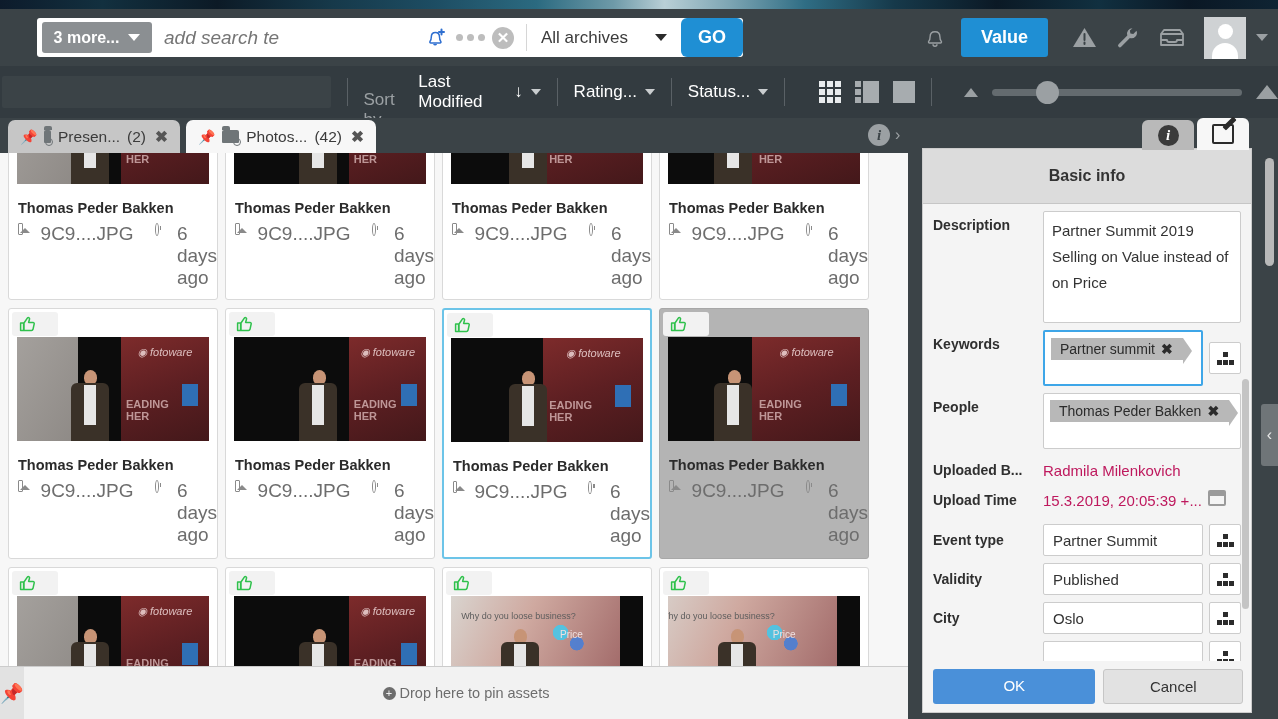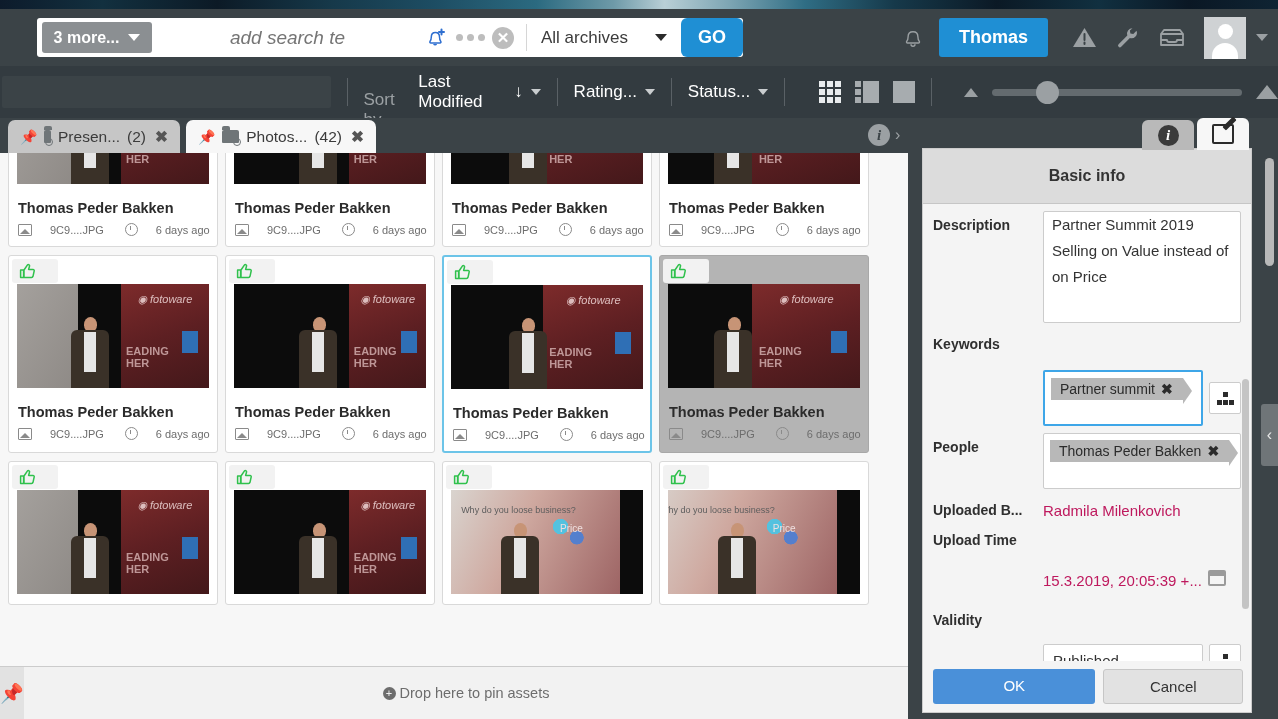--- a/index.html
+++ b/index.html
@@ -46,21 +46,20 @@
     width: 0; height: 0;
     border-left: 6px solid transparent;
     border-right: 6px solid transparent;
     border-top: 7px solid #fff;
   }
   .search-input {
     flex: 0 0 230px; border: none; outline: none;
     font-size: 19px; font-style: italic; color: #b91c1c;
     padding-left: 12px; background: transparent;
     font-family: "Liberation Sans", sans-serif;
-    text-align: center;
   }
   .search-icons { display: flex; align-items: center; gap: 7px; padding: 0 12px; }
   .dots { display: flex; gap: 4px; }
   .dots i { width: 7px; height: 7px; border-radius: 50%; background: #bdbdbd; display: block; }
   .x-circle {
     width: 22px; height: 22px; border-radius: 50%;
     background: #bdbdbd; color: #fff;
     display: flex; align-items: center; justify-content: center;
     font-size: 15px; font-weight: bold; cursor: pointer;
   }
@@ -174,21 +173,21 @@
   }
   .thumb-up { width: 17px; height: 17px; position: relative; }
   .person-ico { width: 9px; position: relative; height: 18px; }
   .person-ico .ph { width: 7px; height: 7px; border-radius: 50%; background: #8d9295; margin: 0 auto; }
   .person-ico .pb { width: 9px; height: 11px; background: #8d9295; margin-top: 1px; clip-path: polygon(20% 0, 80% 0, 100% 55%, 70% 55%, 70% 100%, 30% 100%, 30% 55%, 0 55%); }
   .thumbimg {
     width: 192px; height: 104px; margin: 28px auto 0; display: block;
     background: #121212; position: relative; overflow: hidden;
   }
   .card .title { font-size: 14.5px; font-weight: bold; color: #2b2b2b; margin: 16px 0 0 9px; }
-  .card .meta { font-size: 11px; color: #6d6d6d; margin: 7px 0 0 9px; display: flex; align-items: flex-end; gap: 18px; }
+  .card .meta { font-size: 19px; color: #6d6d6d; margin: 7px 0 0 9px; display: flex; align-items: flex-start; gap: 18px; }
   .meta .ph-ico { width: 14px; height: 12px; border: 1.5px solid #8a8a8a; border-radius: 1px; position: relative; display: inline-block; }
   .meta .ph-ico::after { content: ""; position: absolute; left: 1px; bottom: 1px; width: 0; height: 0; border-left: 5px solid transparent; border-right: 5px solid transparent; border-bottom: 5px solid #8a8a8a; }
   .meta .clock { width: 13px; height: 13px; border: 1.6px solid #8a8a8a; border-radius: 50%; position: relative; display: inline-block; margin-left: 3px; }
   .meta .clock::after { content: ""; position: absolute; left: 4px; top: 2px; width: 1.5px; height: 4px; background: #8a8a8a; }
 
   
   .ph-stage { position: absolute; inset: 0; background: #0c0c0c; }
   .ph-banner { position: absolute; right: 0; top: 0; bottom: 0; width: 46%;
     background: linear-gradient(160deg, #7d2b2b, #5d1f22 50%, #43181a); }
   .ph-banner .fw { position: absolute; top: 9px; left: 50%; transform: translateX(-50%);
@@ -223,36 +222,36 @@
   .pencil-box { width: 22px; height: 20px; border: 2px solid #2b2b2b; border-radius: 2px; position: relative; }
   .pencil-box::after { content: ""; position: absolute; right: -5px; top: -5px; width: 15px; height: 5px; background: #2b2b2b; transform: rotate(-45deg); border-radius: 1px; }
   .panel {
     position: absolute; top: 30px; left: 2px; width: 330px; height: 565px;
     background: #f4f4f4; border: 1px solid #ccc; overflow: hidden;
   }
   .sec-head { background: #dcdcdc; color: #333; font-size: 16px; font-weight: bold; text-align: center; padding: 18px 0; border-bottom: 1px solid #c6c6c6; }
   .row { display: flex; align-items: flex-start; padding: 7px 10px 0 10px; }
   .lbl { width: 110px; font-size: 14px; font-weight: bold; color: #2f2f2f; padding-top: 6px; }
   .fld { flex: 1; }
-  .textarea-like { background: #fff; border: 1px solid #ccc; border-radius: 2px; min-height: 112px; padding: 0 8px; font-size: 15px; color: #333; line-height: 1.72; }
+  .textarea-like { background: #fff; border: 1px solid #ccc; border-radius: 2px; min-height: 112px; padding: 6px 8px; font-size: 15px; color: #333; line-height: 1.72; }
   .tagbox { background: #fff; border: 1px solid #ccc; border-radius: 2px; min-height: 56px; padding: 6px; }
   .tagbox.focused { border: 2px solid #3ea6e8; }
   .tag {
     display: inline-flex; align-items: center; gap: 6px;
     background: #b8b8b8; color: #2b2b2b; font-size: 14px;
     padding: 3px 10px 3px 9px; position: relative;
   }
   .tag::after { content: ""; position: absolute; right: -9px; top: 0; border-top: 13px solid transparent; border-bottom: 13px solid transparent; border-left: 9px solid #b8b8b8; }
   .tag .tx { font-weight: bold; cursor: pointer; }
   .mini-btn { width: 32px; height: 32px; background: #fff; border: 1px solid #ccc; border-radius: 2px; display: flex; align-items: center; justify-content: center; margin-left: 6px; cursor: pointer; flex: 0 0 auto; }
   .tree-ico { position: relative; width: 17px; height: 13px; }
   .tree-ico .tn { position: absolute; width: 5px; height: 5px; background: #2b2b2b; }
   .plainval { font-size: 15px; color: #be185d; padding-top: 6px; }
   .inp { background: #fff; border: 1px solid #ccc; border-radius: 2px; height: 32px; display: flex; align-items: center; padding: 0 9px; font-size: 15px; color: #333; }
-  .rowflex { display: flex; align-items: center; margin-top: 40px; }
+  .rowflex { display: flex; align-items: center; }
   .cal-ico { width: 18px; height: 16px; border: 2px solid #9a9a9a; border-radius: 2px; position: relative; margin-left: 6px; }
   .cal-ico::before { content: ""; position: absolute; top: 0; left: 0; right: 0; height: 4px; background: #9a9a9a; }
   .panel-scroll { position: absolute; right: 2px; top: 80px; width: 7px; height: 440px; }
   .panel-scroll .pthumb { position: absolute; top: 150px; width: 7px; height: 230px; background: #c4c4c4; border-radius: 4px; cursor: pointer; }
   .btnrow { position: absolute; left: 0; bottom: 0; width: 330px; padding: 8px 10px; display: flex; gap: 8px; background: #f4f4f4; }
   .btn-ok { background: #4a90d9; color: #fff; border-radius: 3px; padding: 8px 0; width: 163px; text-align: center; font-size: 15px; cursor: pointer; }
   .btn-cancel { background: #e2e2e2; color: #333; border: 1px solid #c6c6c6; border-radius: 3px; padding: 8px 0; width: 140px; text-align: center; font-size: 15px; cursor: pointer; }
   .collapse-handle { position: absolute; right: 0; top: 286px; width: 17px; height: 62px; background: #6f7578; display: flex; align-items: center; justify-content: center; color: #e8e8e8; font-size: 16px; cursor: pointer; border-radius: 3px 0 0 3px; }
 
   
@@ -300,21 +299,21 @@
     </div>
 
     <div class="hdr-right">
       <div class="hdr-icon">
         <svg width="26" height="26" viewBox="0 0 26 26">
           <path d="M7.5 18 h11 a1 1 0 0 0 .8-1.6 c-1.1-1.3-1.4-2.6-1.4-4.7 0-2.8-1.7-5-4.9-5 s-4.9 2.2-4.9 5 c0 2.1-.3 3.4-1.4 4.7 A1 1 0 0 0 7.5 18 Z" fill="none" stroke="#9ba0a3" stroke-width="1.4"></path>
           <path d="M11 19.2 a2 2 0 0 0 4 0" fill="none" stroke="#9ba0a3" stroke-width="1.4"></path>
         </svg>
       </div>
       <div class="upload-btn">
-        <span>Thomas</span>
+        <span>Value</span>
       </div>
       <div class="hdr-icon">
         <svg width="27" height="25" viewBox="0 0 27 25">
           <path d="M13.5 3 L25 22 H2 Z" fill="#9ba0a3"></path>
           <path d="M13.5 9 v6 M13.5 17.5 v1.6" stroke="#3b4347" stroke-width="2" stroke-linecap="round"></path>
         </svg>
       </div>
       <div class="hdr-icon">
         <svg width="26" height="26" viewBox="0 0 26 26">
           <path d="M17.5 3.2 a5.5 5.5 0 0 0-5.2 7.3 L3.6 19.2 a1.8 1.8 0 0 0 2.6 2.6 l8.7-8.7 a5.5 5.5 0 0 0 6.6-7.4 l-3.2 3.2 -2.9-.5 -.5-2.9 Z" fill="#9ba0a3"></path>
@@ -805,38 +804,38 @@
       <div class="row" style="padding-bottom:8px">
         <div class="lbl">Upload Time</div>
         <div class="fld rowflex">
           <div class="plainval">15.3.2019, 20:05:39 +...</div>
           <span class="cal-ico"></span>
         </div>
       </div>
 
 
       <div class="row">
-        <div class="lbl" style="padding-top:8px">Validity</div>
+        <div class="lbl" style="padding-top:8px">Event type</div>
         <div class="fld rowflex">
-          <div class="inp" style="flex:1">Published</div>
+          <div class="inp" style="flex:1">Partner Summit</div>
           <div class="mini-btn">
             <span class="tree-ico">
               <i class="tn" style="left:6px;top:0"></i>
                 <i class="tn" style="left:0;top:8px"></i>
                 <i class="tn" style="left:6px;top:8px"></i>
                 <i class="tn" style="left:12px;top:8px"></i>
             </span>
           </div>
         </div>
       </div>
 
       <div class="row">
-        <div class="lbl" style="padding-top:8px">Event type</div>
+        <div class="lbl" style="padding-top:8px">Validity</div>
         <div class="fld rowflex">
-          <div class="inp" style="flex:1">Partner Summit</div>
+          <div class="inp" style="flex:1">Published</div>
           <div class="mini-btn">
             <span class="tree-ico">
               <i class="tn" style="left:6px;top:0"></i>
                 <i class="tn" style="left:0;top:8px"></i>
                 <i class="tn" style="left:6px;top:8px"></i>
                 <i class="tn" style="left:12px;top:8px"></i>
             </span>
           </div>
         </div>
       </div>

